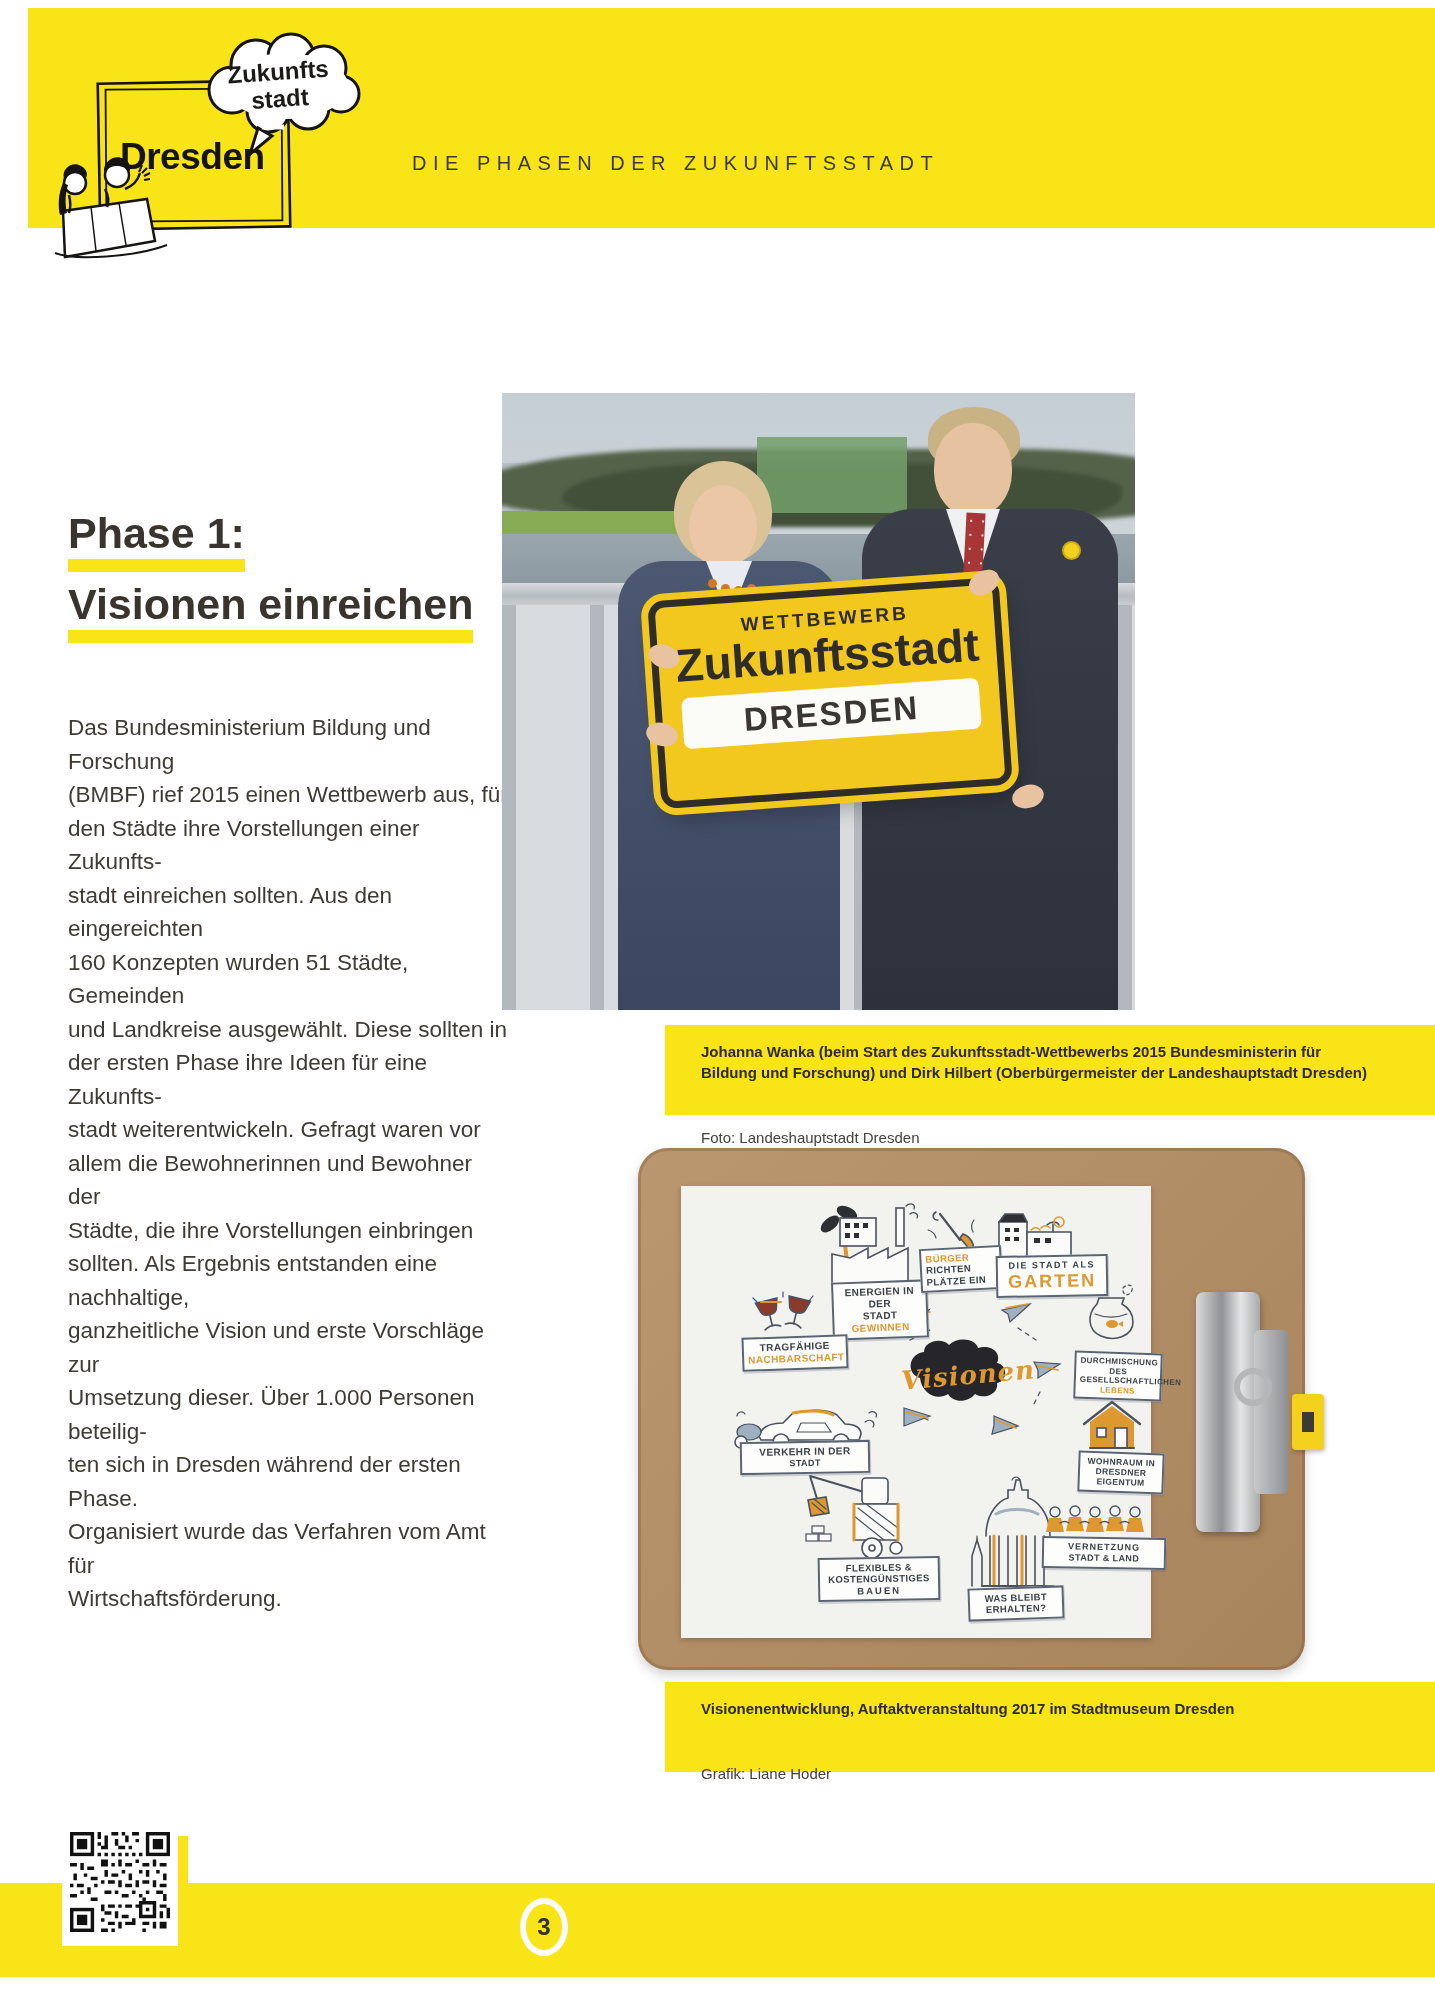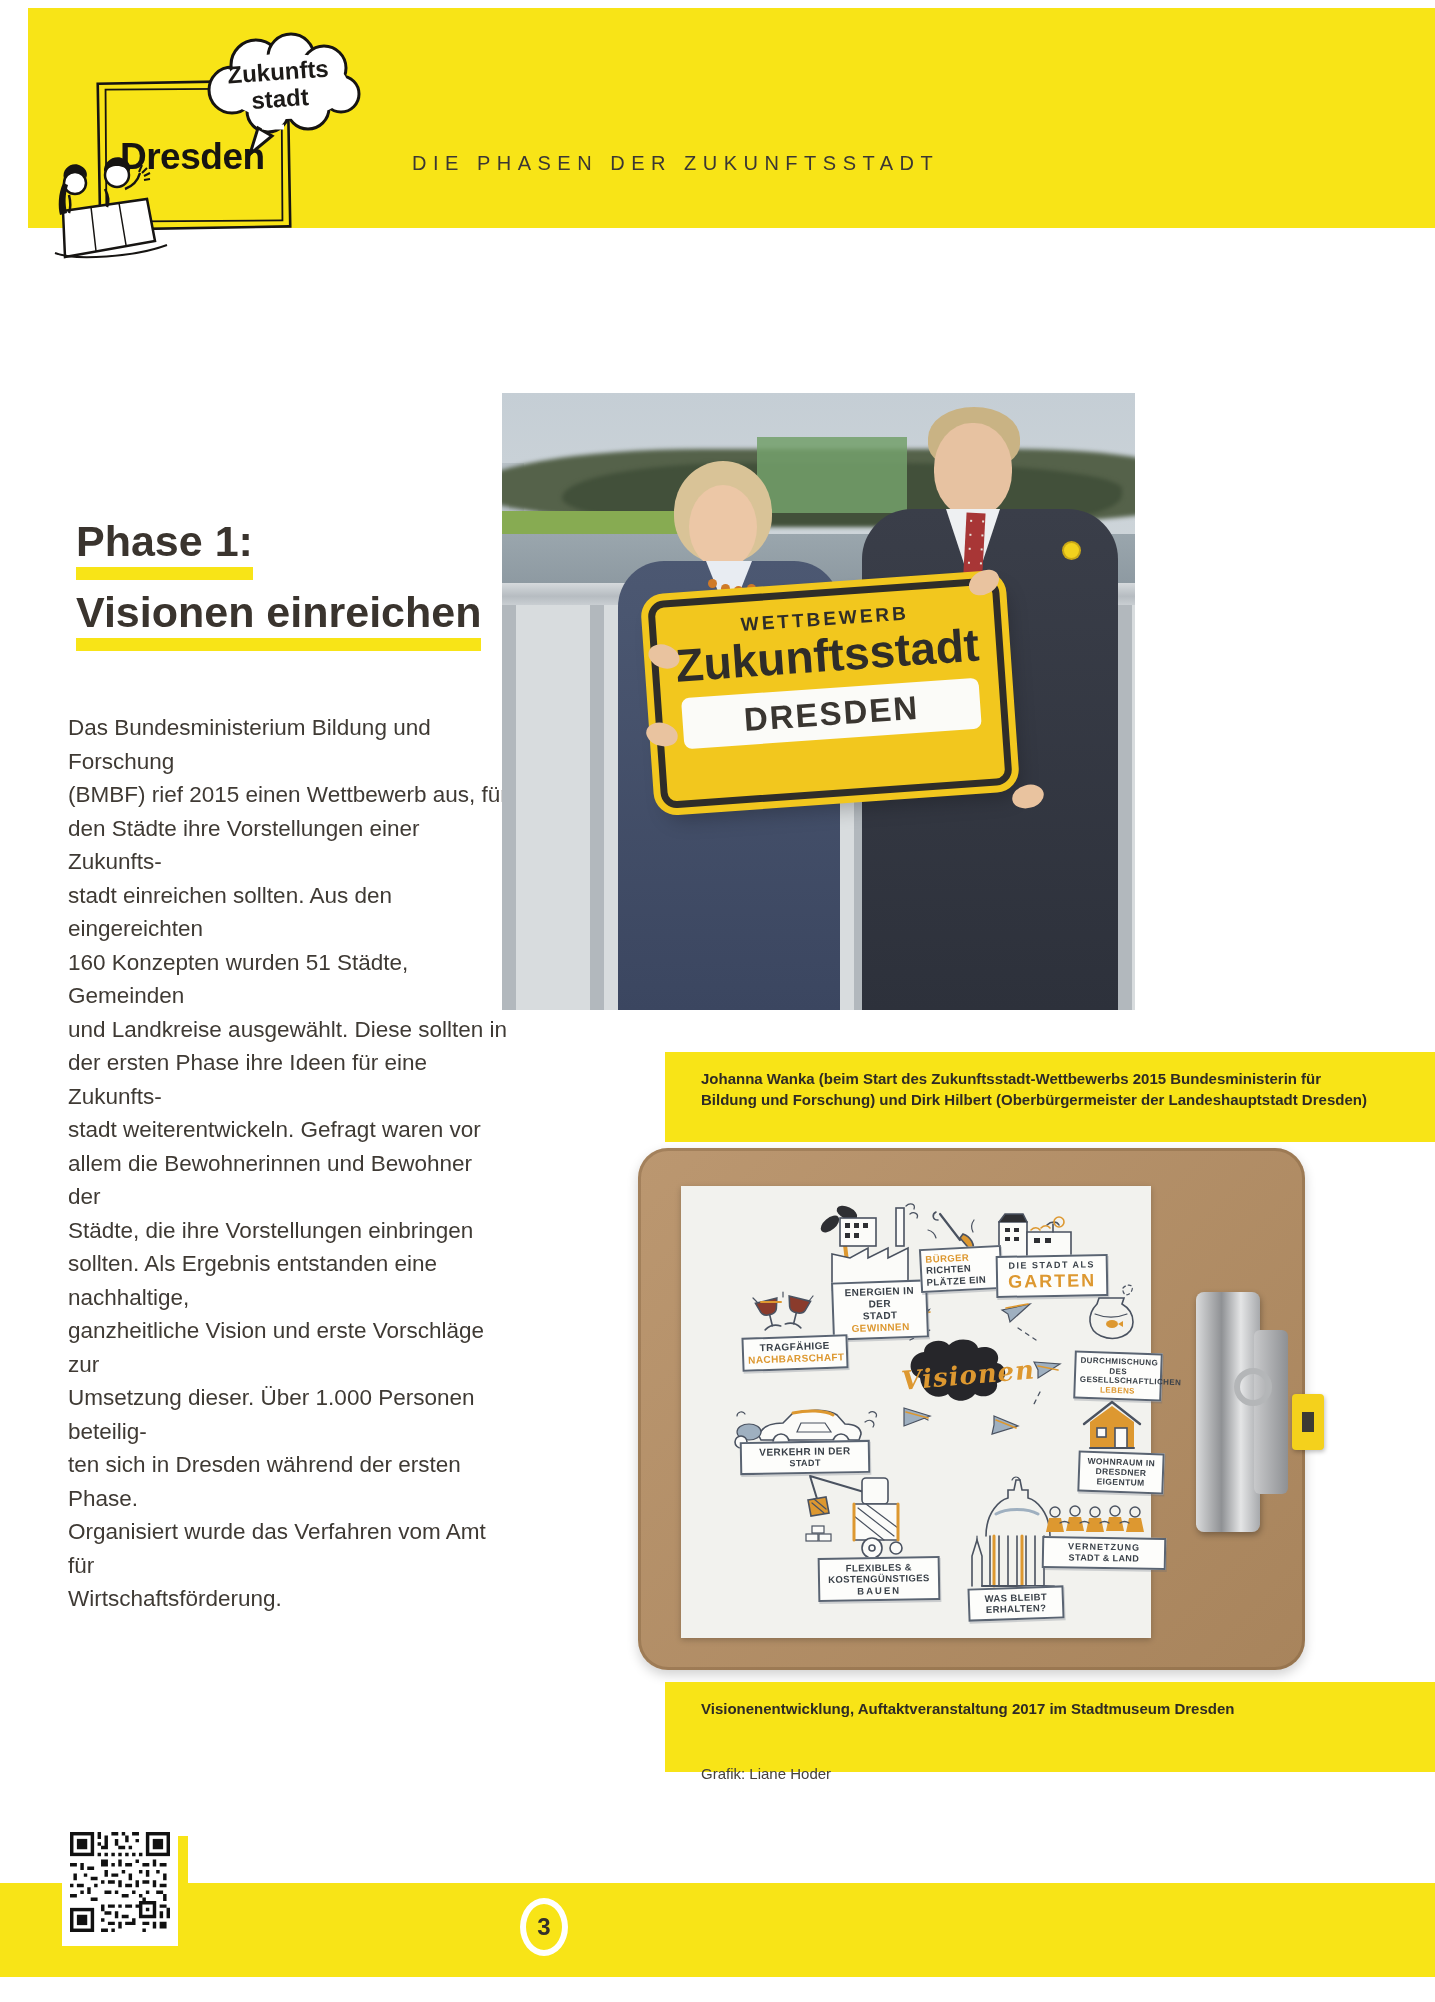--- a/index.html
+++ b/index.html
@@ -11,21 +11,21 @@
   .hdr-title{position:absolute;left:412px;top:152px;font-size:20px;font-weight:400;
              letter-spacing:6.5px;color:#3b3733;}
   .logo-frame{position:absolute;left:95px;top:76px;width:200px;height:160px;}
   .logo-city{position:absolute;left:120px;top:136px;font-size:37px;font-weight:800;color:#161412;letter-spacing:-.5px;}
   .bubble{position:absolute;left:192px;top:32px;width:178px;height:124px;}
   .bubble-text{position:absolute;left:214px;top:58px;width:130px;text-align:center;
                font-size:24px;font-weight:700;color:#1c1a18;transform:rotate(-4deg);line-height:27px;}
   .logo-people{position:absolute;left:45px;top:145px;width:132px;height:122px;}
 
   
-  .h1-wrap{position:absolute;left:76px;top:510px;margin-top:8px;}
+  .h1-wrap{position:absolute;left:68px;top:510px;}
   .h1-line{display:block;}
   .h1-text{display:inline-block;font-size:43px;line-height:46px;font-weight:700;color:#3a342e;}
   .h1-bar{height:13px;background:#f8e417;margin-top:3px;}
   .h1-gap{height:9px;}
   .body-par{position:absolute;left:68px;top:711px;width:440px;font-size:22.5px;line-height:33.5px;
             color:#3f3a34;white-space:pre-line;}
 
   
   .photo{position:absolute;left:502px;top:393px;width:633px;height:617px;overflow:hidden;background:#c9d2d8;}
   .sky{position:absolute;inset:0;background:linear-gradient(#c5ced5,#d3d9dc 40%,#c9d1d6);}
@@ -231,21 +231,21 @@
       <div class="s-plate">
         <div class="s-city">DRESDEN</div>
       </div>
     </div>
     <div class="hand" style="left:146px;top:252px;transform:rotate(20deg)"></div>
     <div class="hand" style="left:144px;top:330px;transform:rotate(15deg)"></div>
     <div class="hand" style="left:466px;top:178px;transform:rotate(-30deg)"></div>
     <div class="hand" style="left:510px;top:392px;transform:rotate(-15deg)"></div>
   </div>
 
-  <div class="cap" style="top:1052px">
+  <div class="cap" style="top:1025px">
     <div class="cap-b">Johanna Wanka (beim Start des Zukunftsstadt-Wettbewerbs 2015 Bundesministerin für</div>
     <div class="cap-b">Bildung und Forschung) und Dirk Hilbert (Oberbürgermeister der Landeshauptstadt Dresden)</div>
     <div class="cap-c">Foto: Landeshauptstadt Dresden</div>
   </div>
 
   <div class="board"></div>
   <div class="paper"></div>
 
   <svg class="sketch-svg" viewBox="0 0 470 452">
     <g stroke="#4a5260" stroke-width="1.6" fill="none" stroke-linecap="round">

